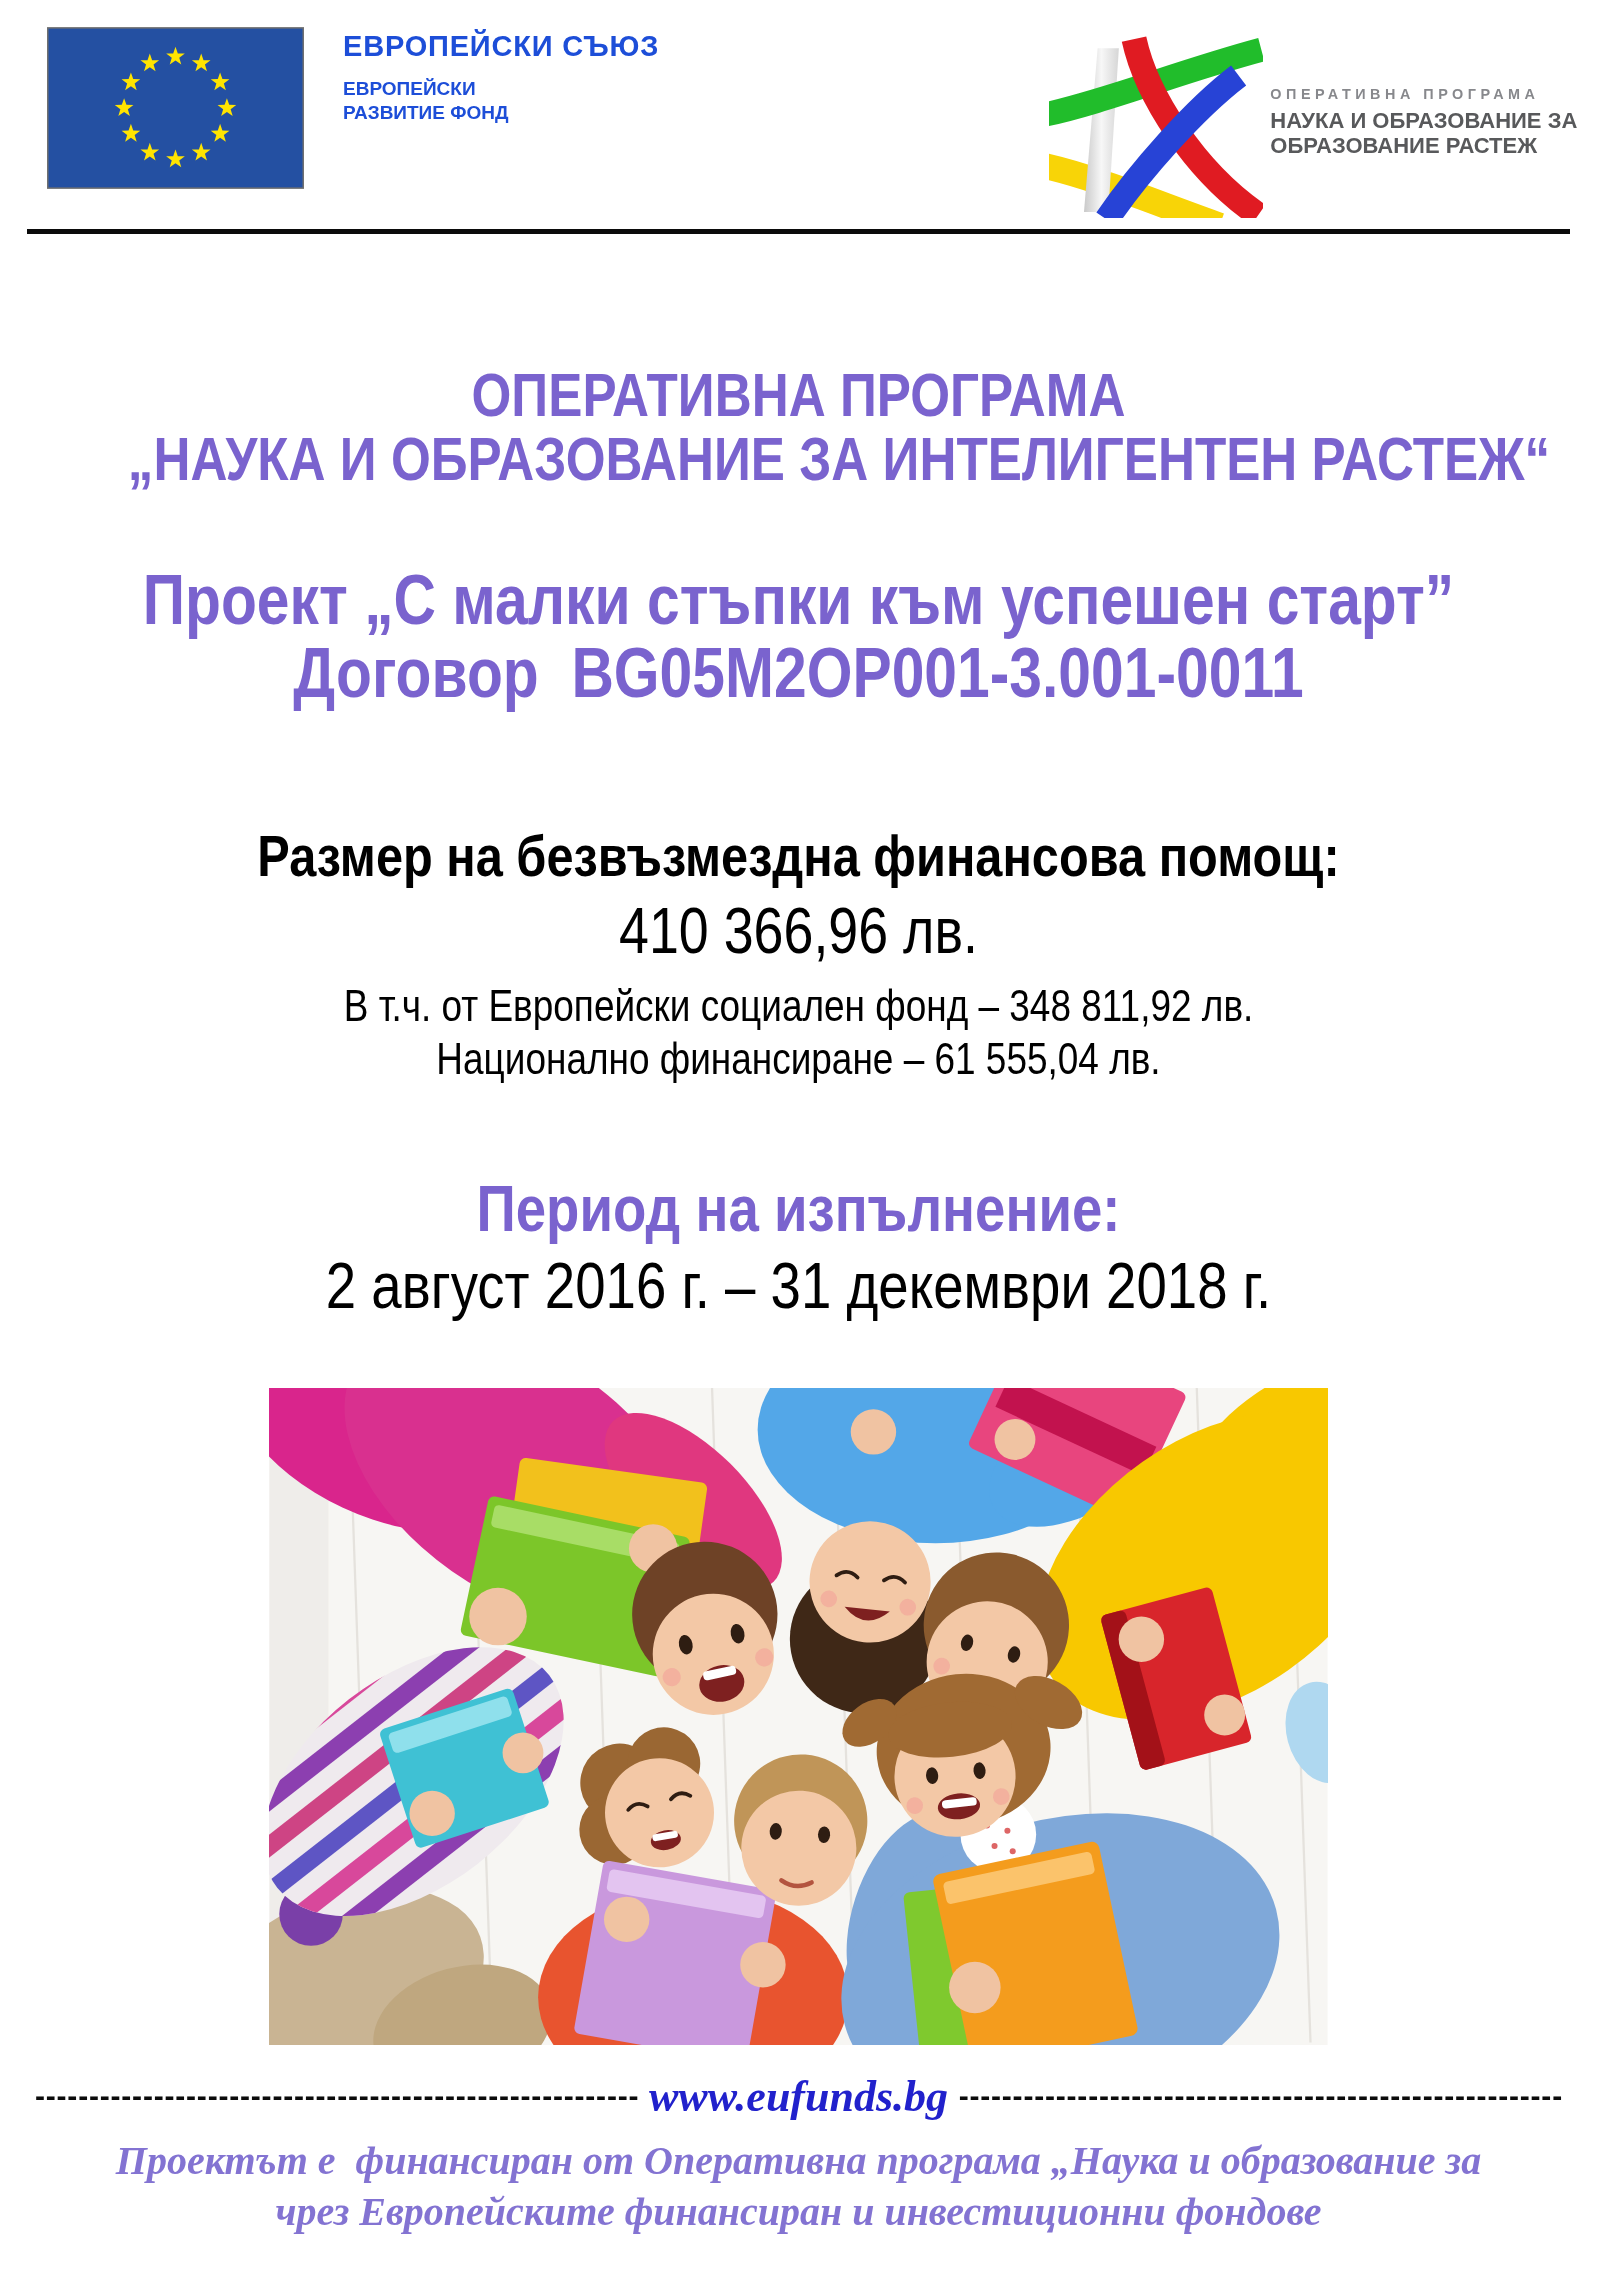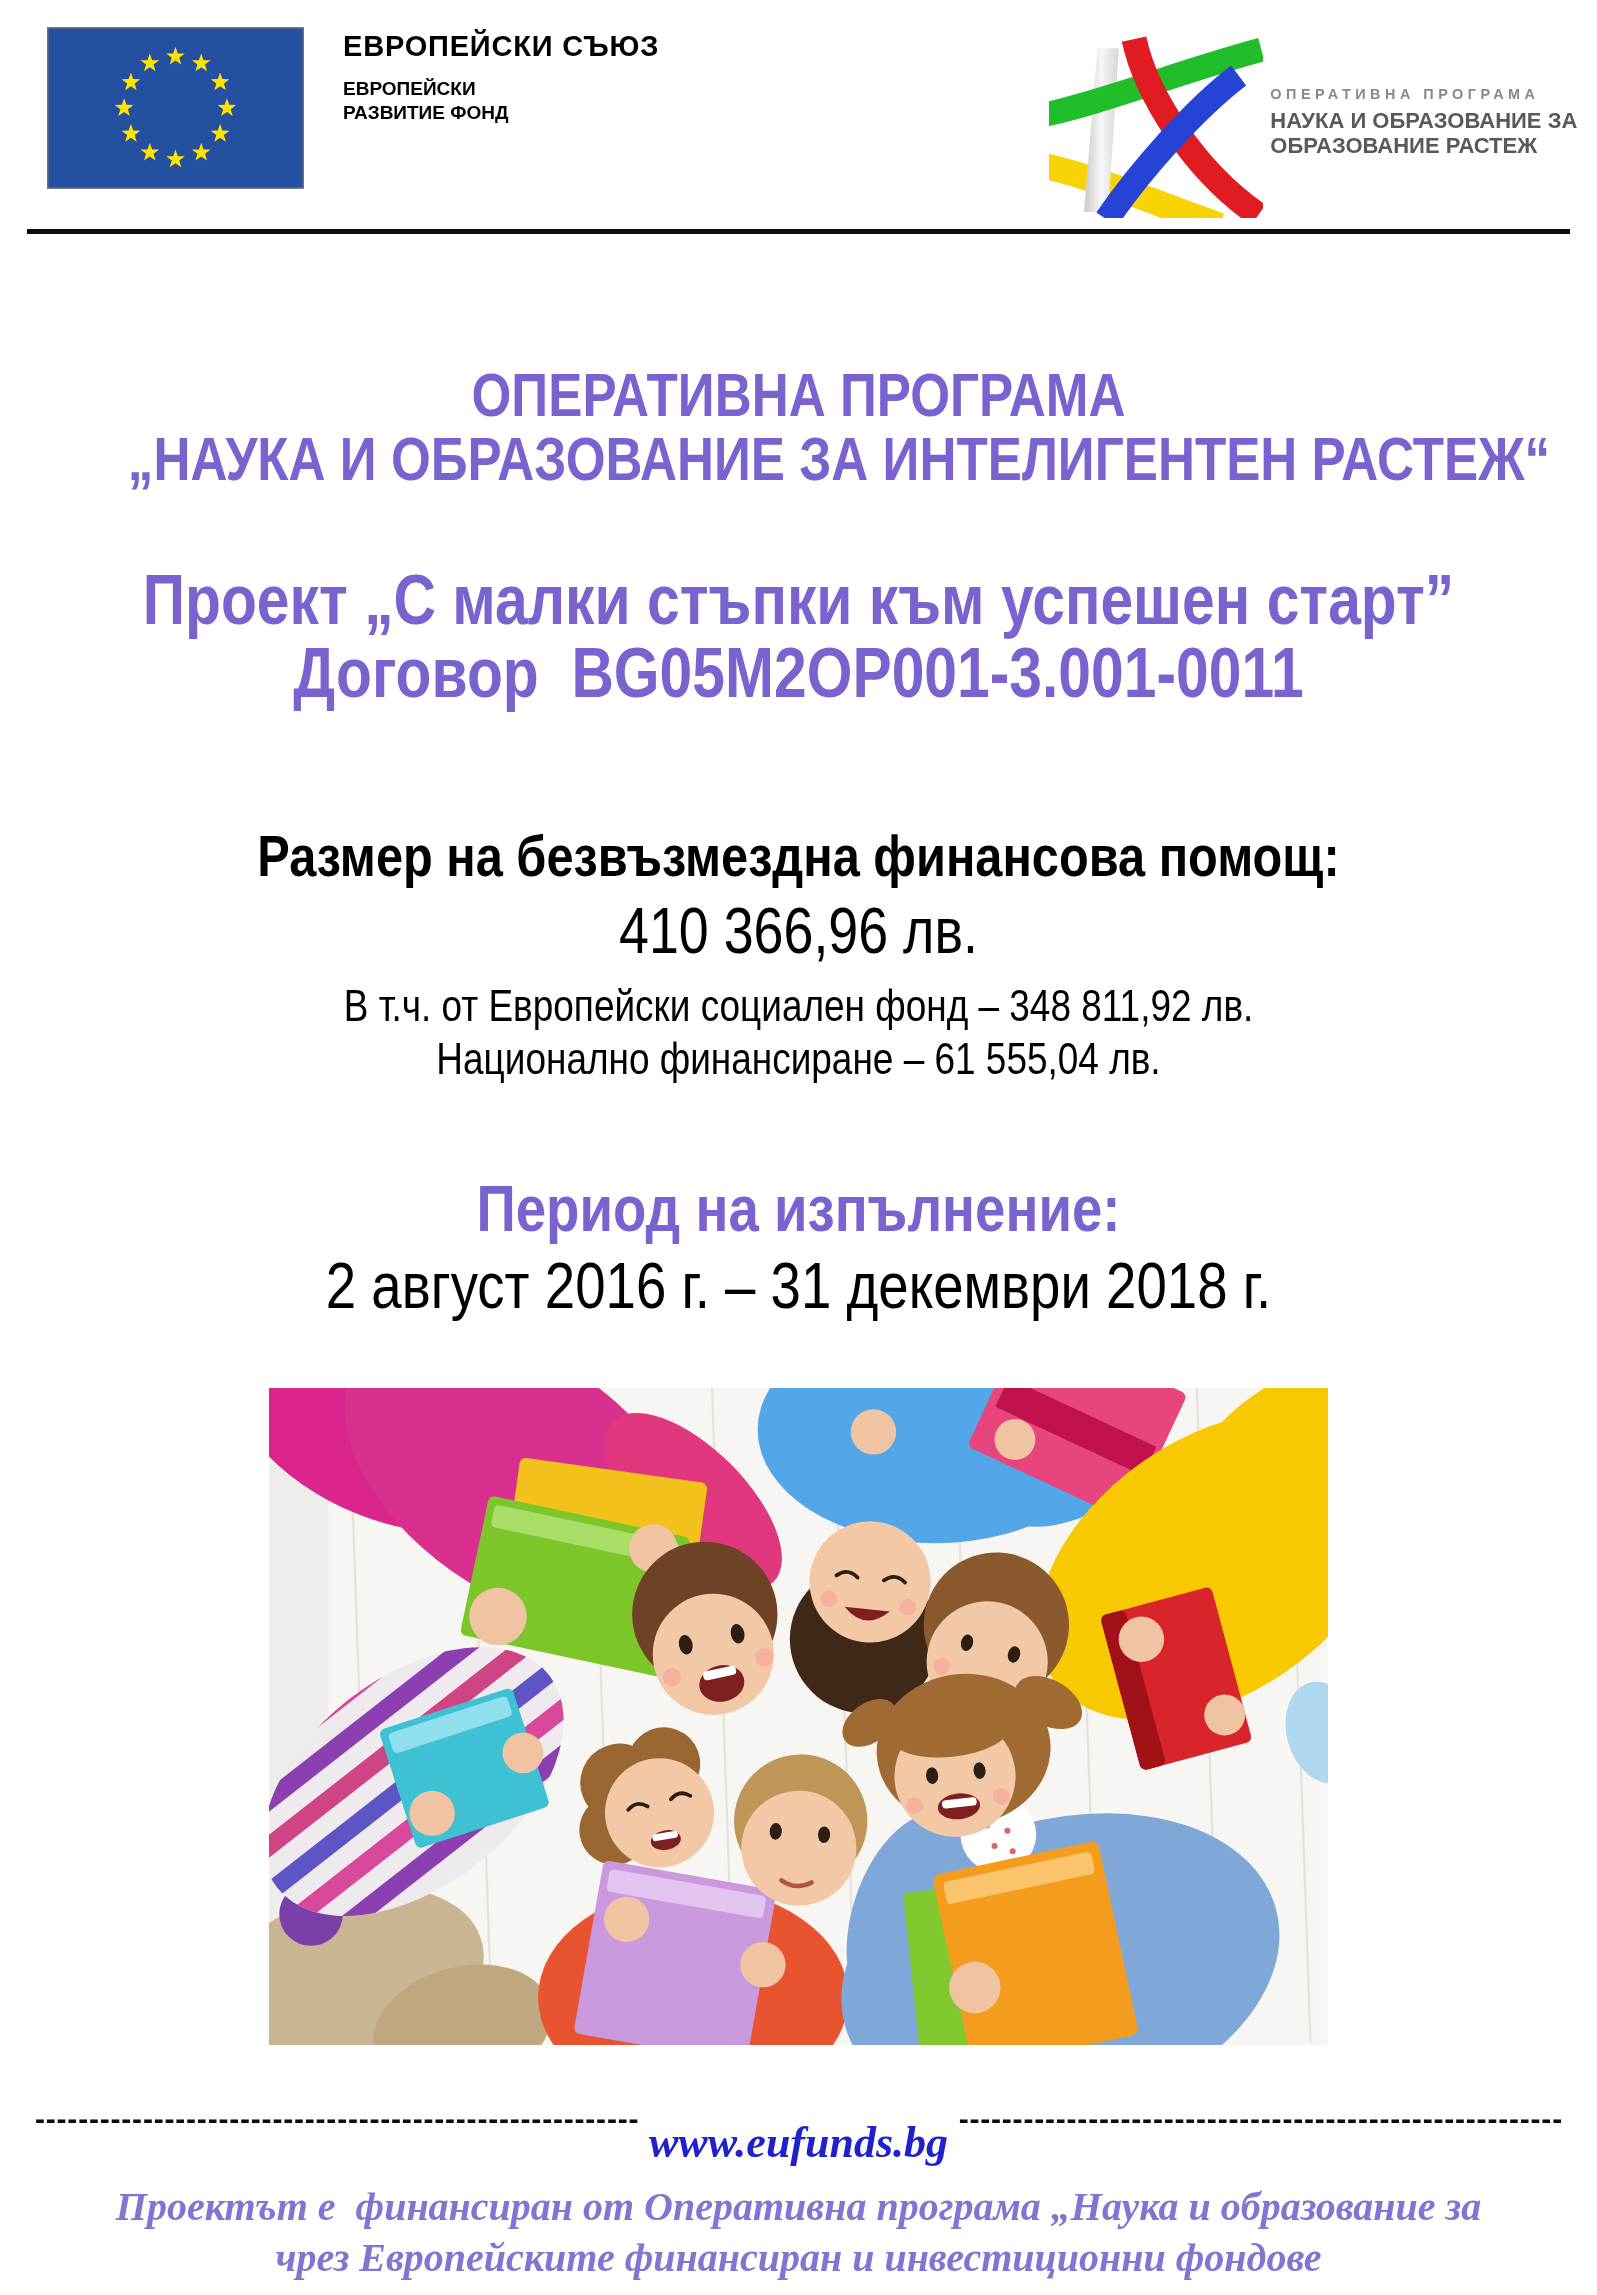--- a/index.html
+++ b/index.html
@@ -4,21 +4,21 @@
 <style>
   html,body { margin:0; padding:0; background:#ffffff; }
   .page {
     position:relative; width:1597px; height:2295px; background:#ffffff;
     font-family:"Liberation Sans", sans-serif; overflow:hidden;
   }
   
   .header { display:flex; justify-content:space-between; align-items:flex-start; padding:27px 19.7px 0 47px; }
   .eu-block { display:flex; }
   .eu-flag { width:257px; height:162px; display:block; }
-  .eu-text { margin-left:39px; padding-top:3px; color:#000000; font-weight:bold; }
+  .eu-text { margin-left:39px; padding-top:3px; color:#1d4ed8; font-weight:bold; }
   .eu-union { font-size:29px; letter-spacing:0.8px; }
   .eu-group { margin-top:14px; font-size:19px; line-height:1.25; }
   .eu-group.second { margin-top:23px; }
   .op-block { display:flex; align-items:flex-start; }
   .op-ribbons { width:214px; height:191px; display:block; }
   .op-text { margin-left:7.6px; margin-top:59px; }
   .op-kicker { font-size:14.4px; letter-spacing:4.5px; color:#87888c; font-weight:bold; }
   .op-name { font-size:22px; font-weight:bold; color:#58595b; line-height:1.14; }
   .op-name.first { margin-top:6px; }
   .rule { height:5.3px; background:#0b0b0b; margin:10.6px 27px 0 27px; }
@@ -38,21 +38,21 @@
   .period-dates { margin-top:7.6px; font-size:65px; line-height:68px; color:#000; }
 
   
   .photo-wrap { margin:68px auto 0; width:1059px; height:657px; }
   .photo-wrap svg { display:block; width:1059px; height:657px; }
 
   
   .sep-row { display:flex; align-items:center; margin:26px 35px 0 35px; }
   .dashes { flex:1; overflow:hidden; white-space:nowrap; font-size:30px; font-weight:bold; color:#0b0b0b; letter-spacing:0.8px; }
   .dashes.right { text-align:left; }
-  .url { font-family:"Liberation Serif", serif; font-style:italic; font-weight:bold; font-size:44px; color:#2121cc; padding:0 10.6px; white-space:nowrap;margin-top:46px; }
+  .url { font-family:"Liberation Serif", serif; font-style:italic; font-weight:bold; font-size:44px; color:#2121cc; padding:0 10.6px; white-space:nowrap; }
   .note { margin-top:13.6px; }
   .note-line { text-align:center; white-space:pre; font-family:"Liberation Serif", serif; font-style:italic; font-weight:bold; font-size:40px; line-height:51px; color:#8373d2; }
 </style>
 </head>
 <body>
 
 <div class="page">
 
   <div class="header">
     <div class="eu-block">

